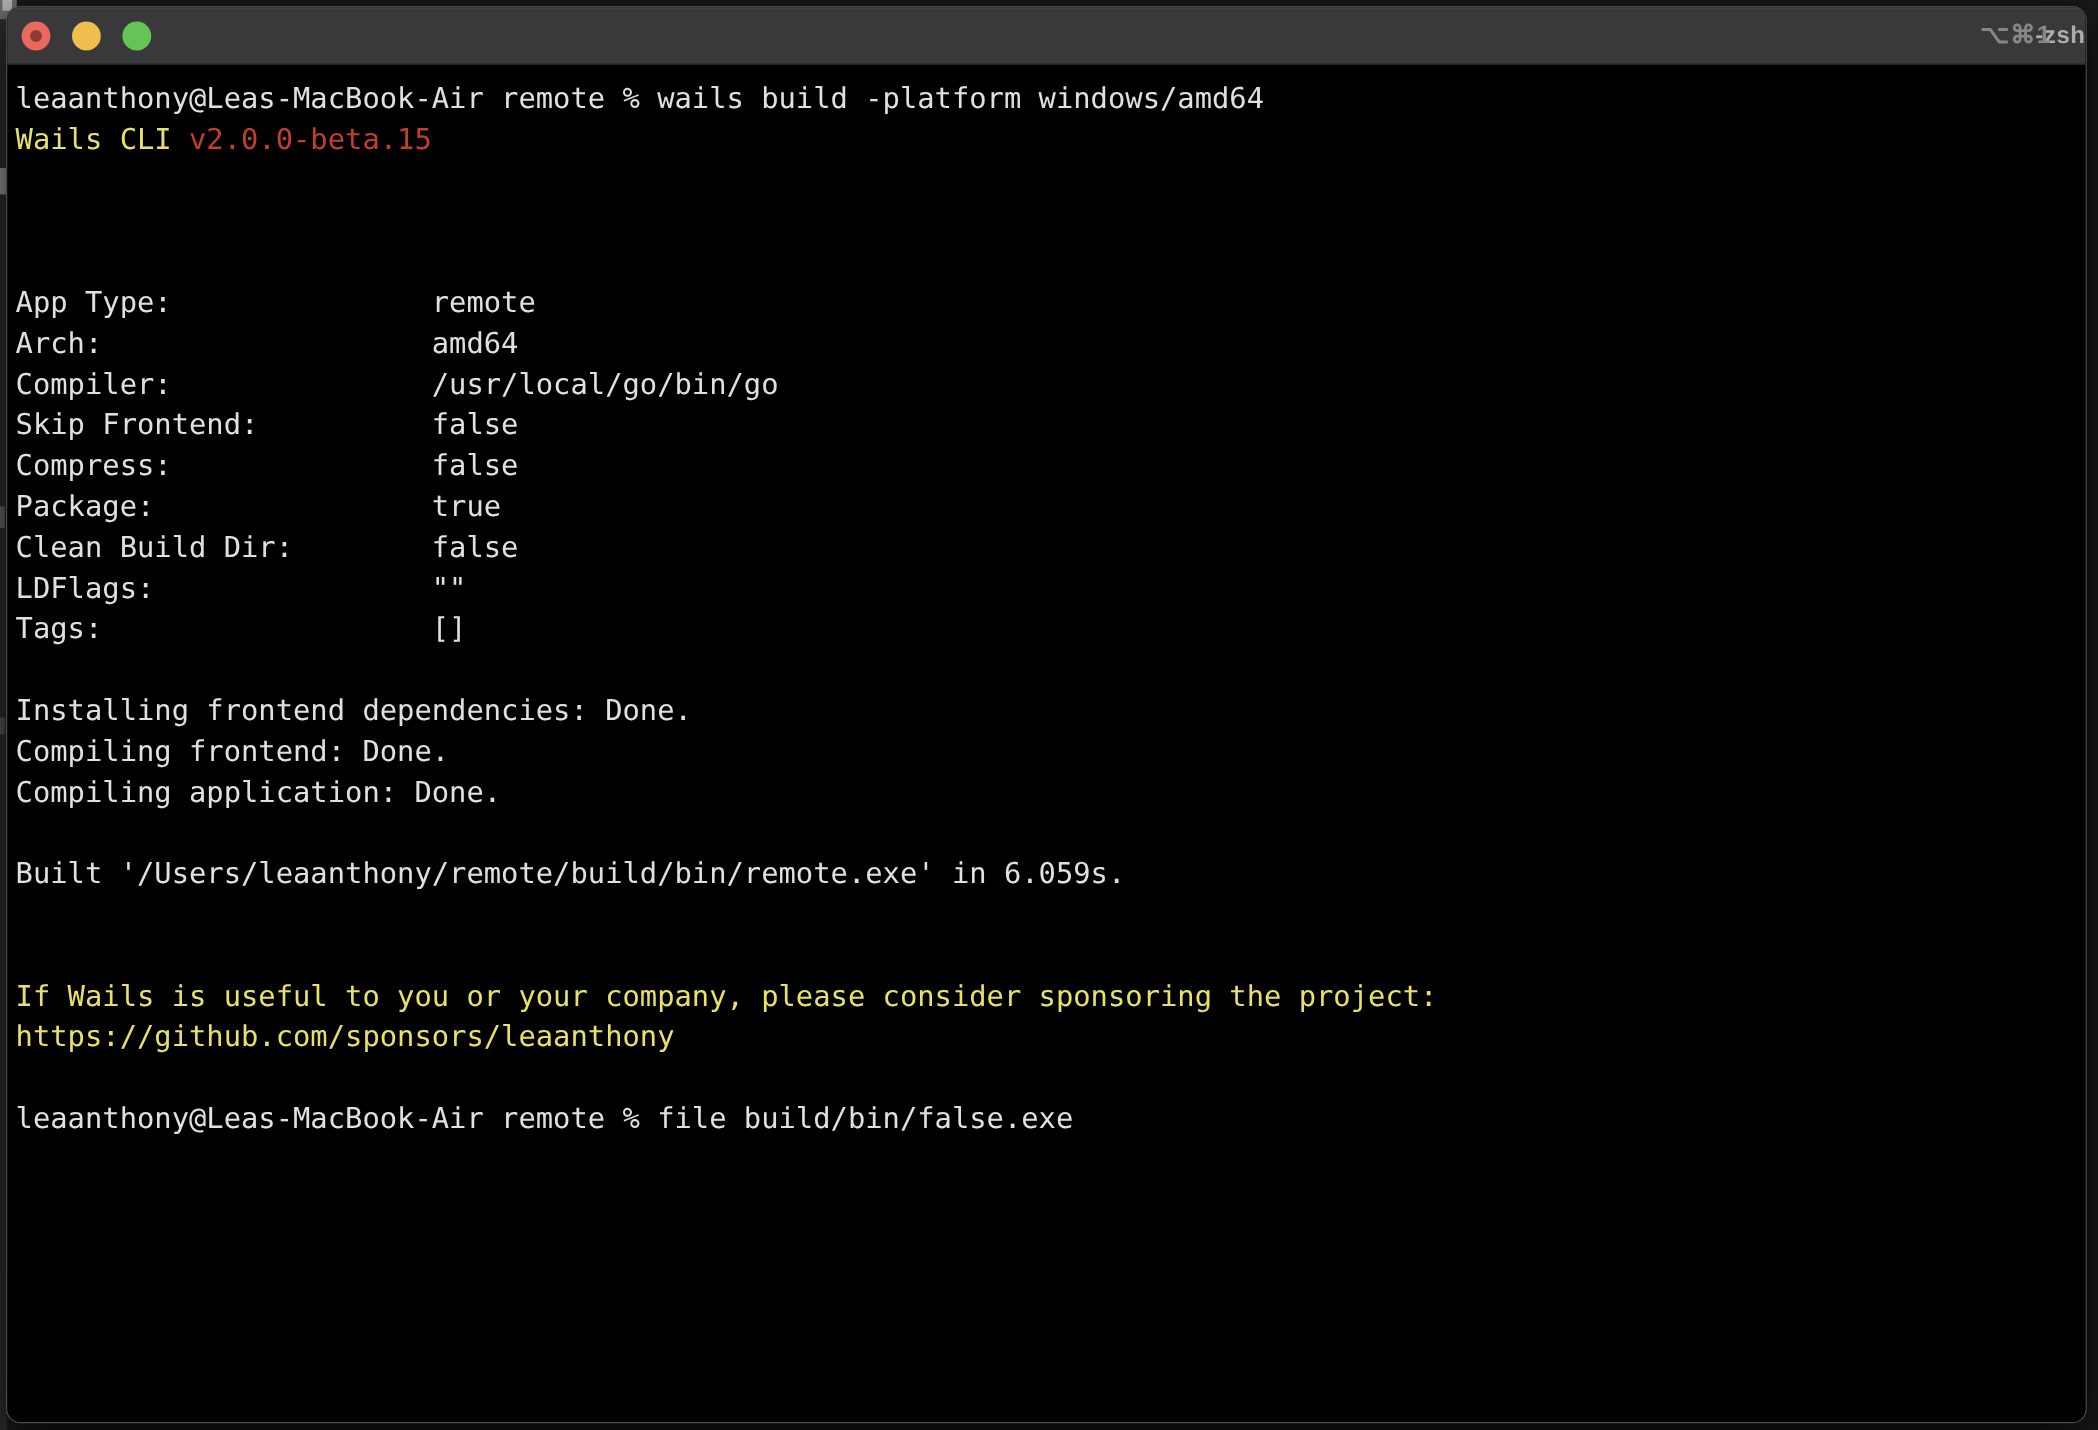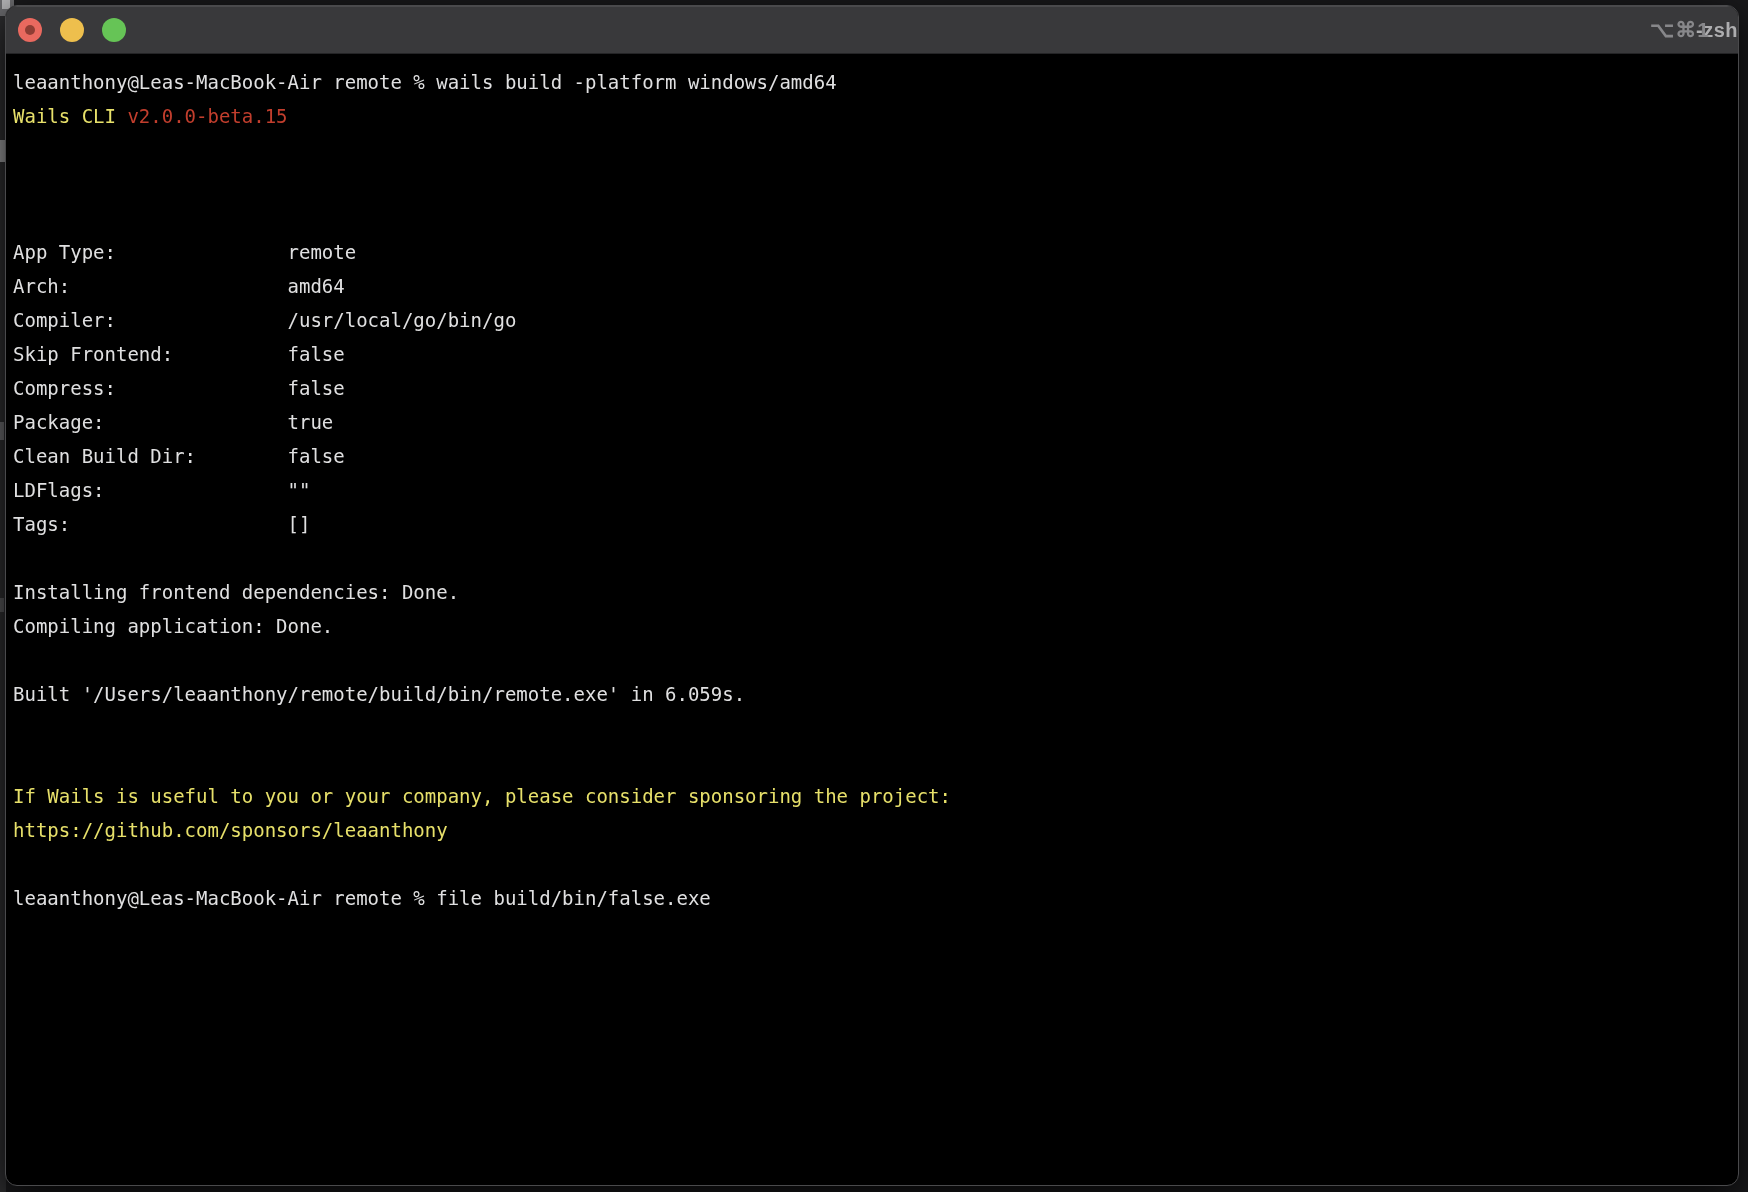--- a/index.html
+++ b/index.html
@@ -47,21 +47,21 @@
     text-align:right;font-size:20px;font-weight:bold;color:var(--title_text);
     letter-spacing:.5px;z-index:1;
   }
   .wshortcut{
     position:absolute;right:28px;top:0;height:48px;line-height:48px;
     font-size:21px;font-weight:bold;color:var(--shortcut_text);letter-spacing:1px;z-index:2;
   }
 
   .term{
     font-family:"DejaVu Sans Mono","Liberation Mono",monospace;
-    font-size:19px;line-height:34px;color:var(--term_fg);
+    font-size:24px;line-height:34px;color:var(--term_fg);
     padding:11px 4px 0 7px;
   }
   .line{white-space:pre;min-height:34px;}
   .yellow{color:var(--term_yellow);}
   .red{color:var(--term_red);}
   .cursor{
     display:inline-block;width:14px;height:28px;background:var(--cursor);
     vertical-align:-6px;
   }
 </style>
@@ -97,20 +97,21 @@
       <div class="line"><span>Arch:                   amd64</span></div>
       <div class="line"><span>Compiler:               /usr/local/go/bin/go</span></div>
       <div class="line"><span>Skip Frontend:          false</span></div>
       <div class="line"><span>Compress:               false</span></div>
       <div class="line"><span>Package:                true</span></div>
       <div class="line"><span>Clean Build Dir:        false</span></div>
       <div class="line"><span>LDFlags:                ""</span></div>
       <div class="line"><span>Tags:                   []</span></div>
       <div class="line"></div>
       <div class="line"><span>Installing frontend dependencies: Done.</span></div>
+      <div class="line"><span>Compiling frontend: Done.</span></div>
       <div class="line"><span>Compiling application: Done.</span></div>
       <div class="line"></div>
       <div class="line"><span>Built '/Users/leaanthony/remote/build/bin/remote.exe' in 6.059s.</span></div>
       <div class="line"></div>
       <div class="line"></div>
       <div class="line"><span class="yellow">If Wails is useful to you or your company, please consider sponsoring the project:</span></div>
       <div class="line"><span class="yellow">https://github.com/sponsors/leaanthony</span></div>
       <div class="line"></div>
       <div class="line"><span>leaanthony@Leas-MacBook-Air remote % file build/bin/false.exe</span></div>
     </div>

